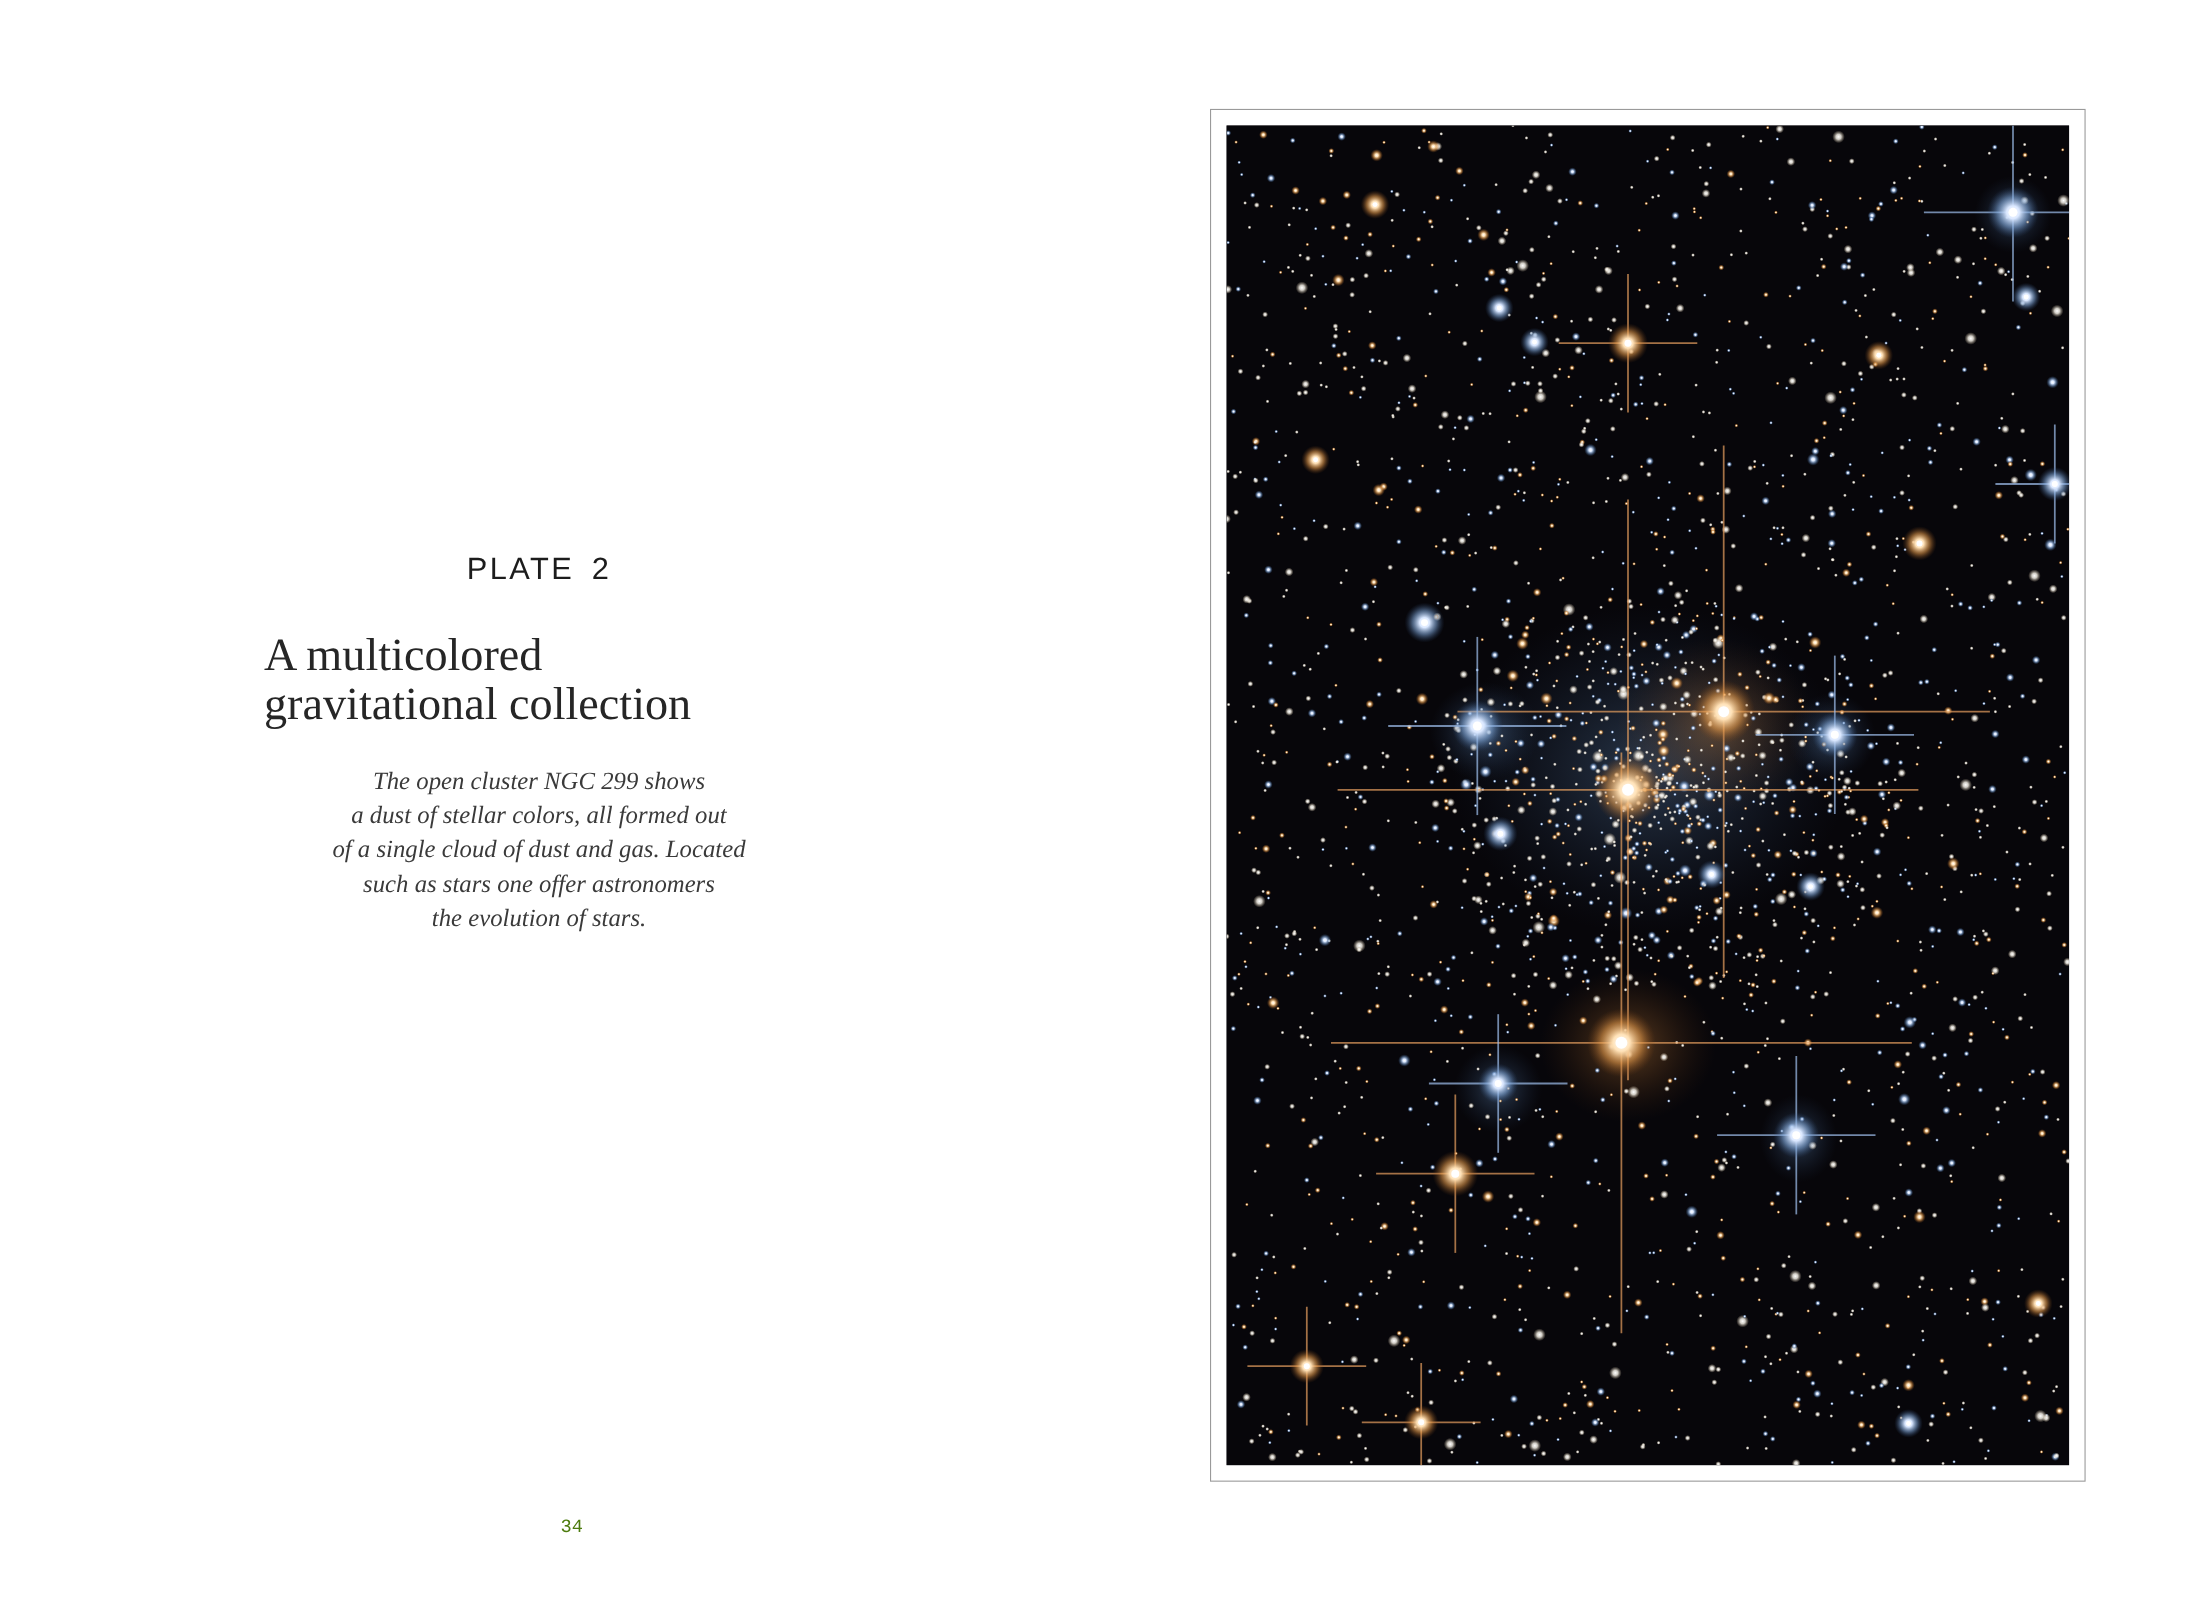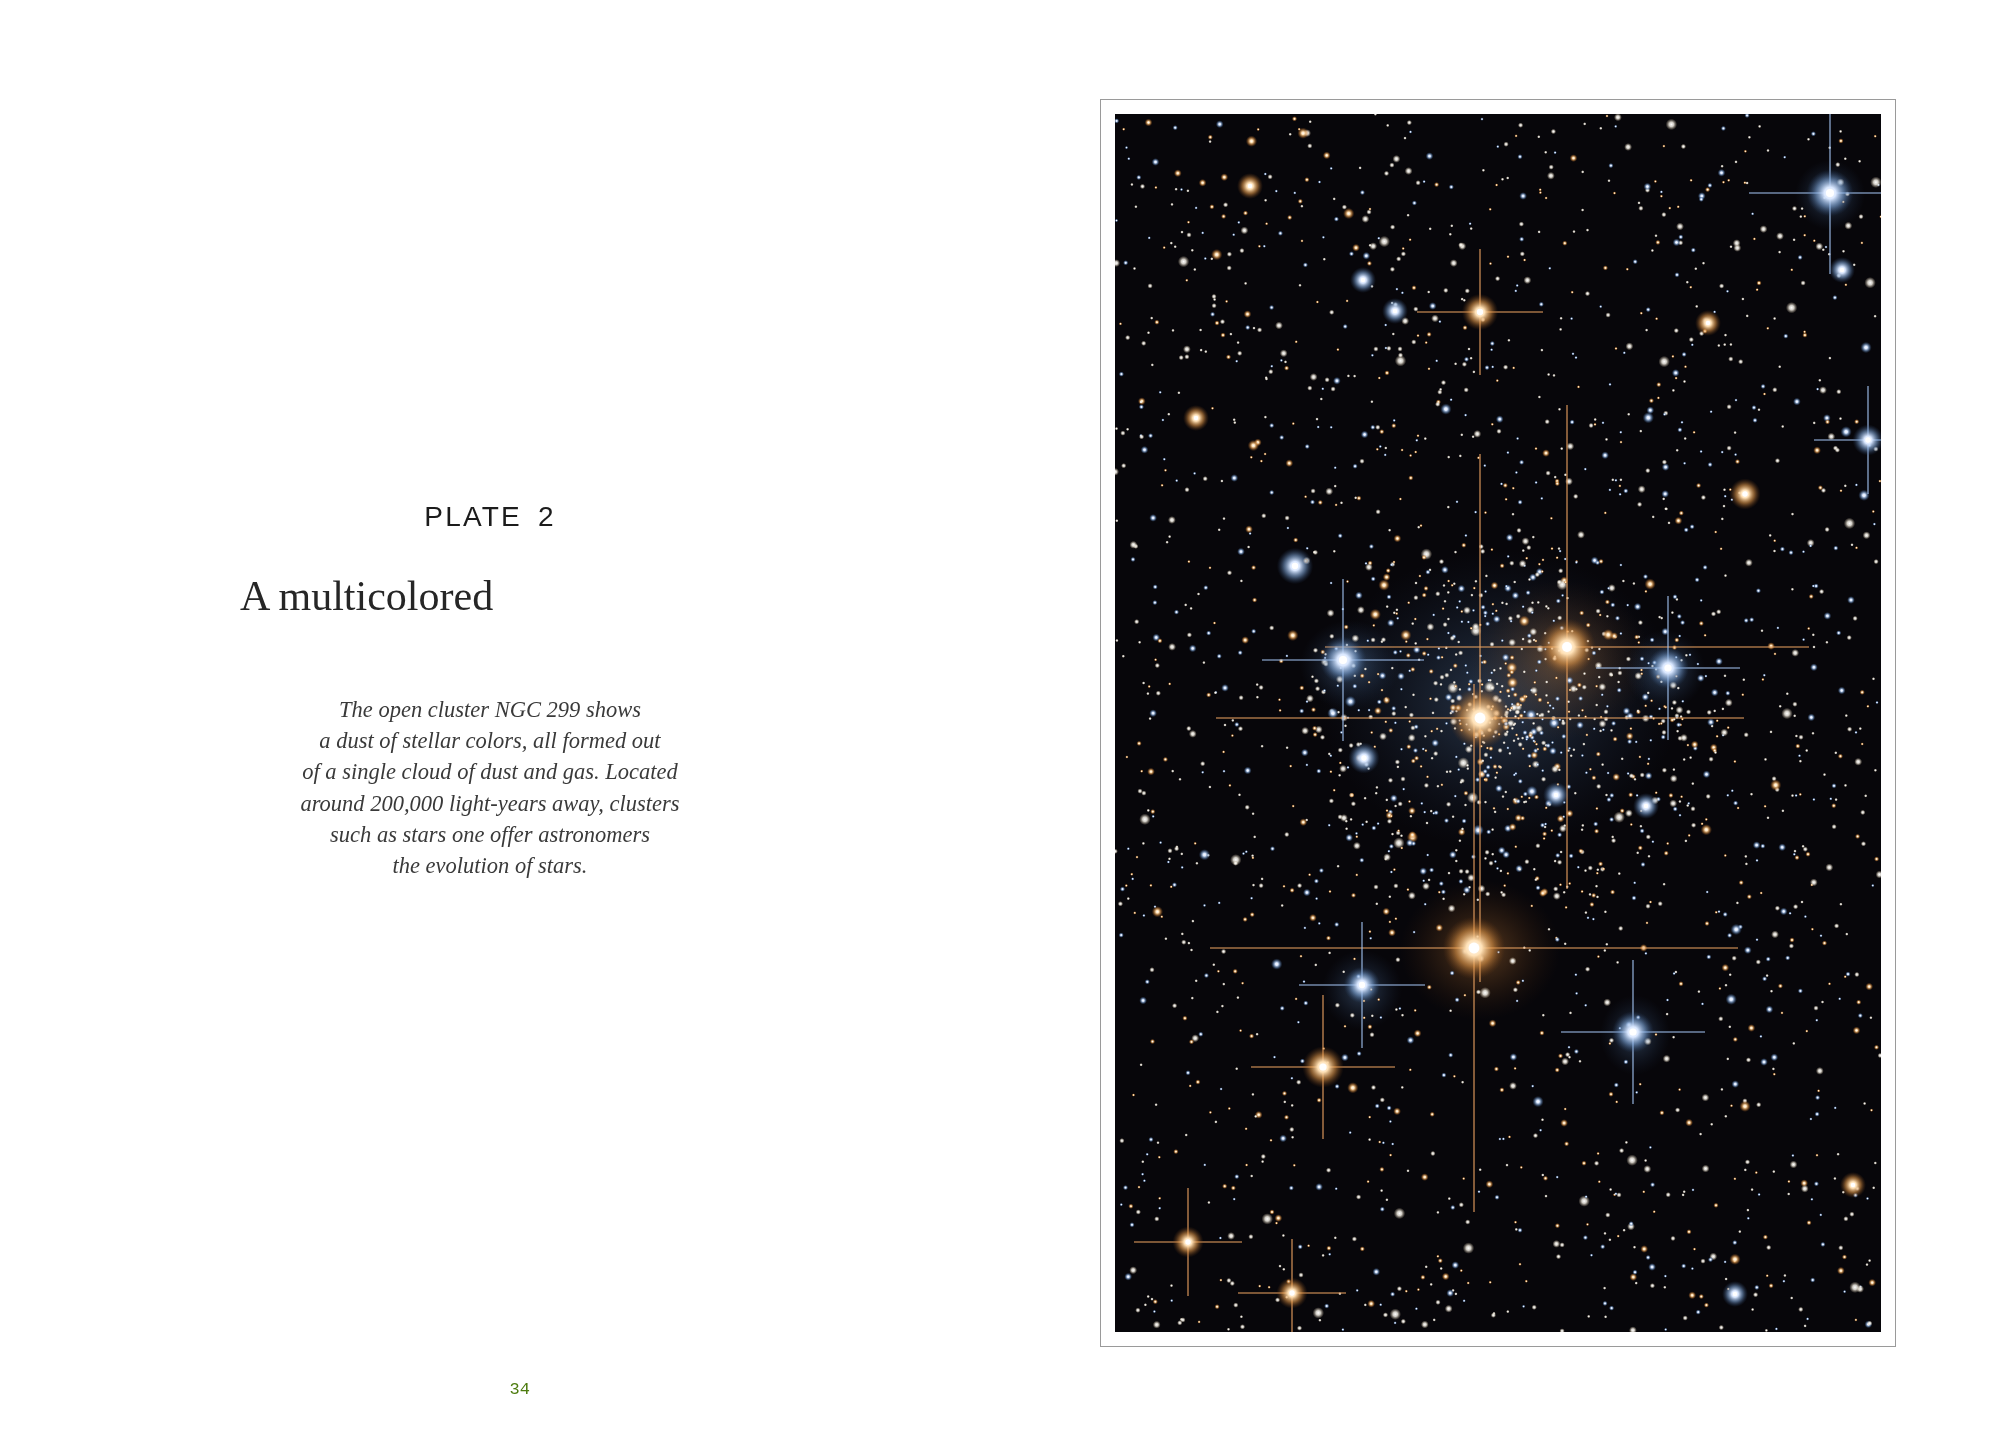--- a/index.html
+++ b/index.html
@@ -42,26 +42,26 @@
   }
   .plate-image svg { display: block; }
 </style>
 </head>
 <body>
 
 <div class="page-left">
   <div class="plate-label">PLATE 2</div>
   <h1 class="title">
     <span>A multicolored</span>
+    <span>gravitational collection</span>
   </h1>
   <div class="body-text">
     <span>The open cluster NGC 299 shows</span>
     <span>a dust of stellar colors, all formed out</span>
     <span>of a single cloud of dust and gas. Located</span>
-    <span>around 200,000 light-years away, clusters</span>
     <span>such as stars one offer astronomers</span>
     <span>the evolution of stars.</span>
   </div>
   <div class="page-number">34</div>
 </div>
 
 <div class="plate-frame"></div>
 <div class="plate-image">
   <svg id="starfield" width="766" height="1218" viewBox="1115 114 766 1218" xmlns="http://www.w3.org/2000/svg">
     <defs>

